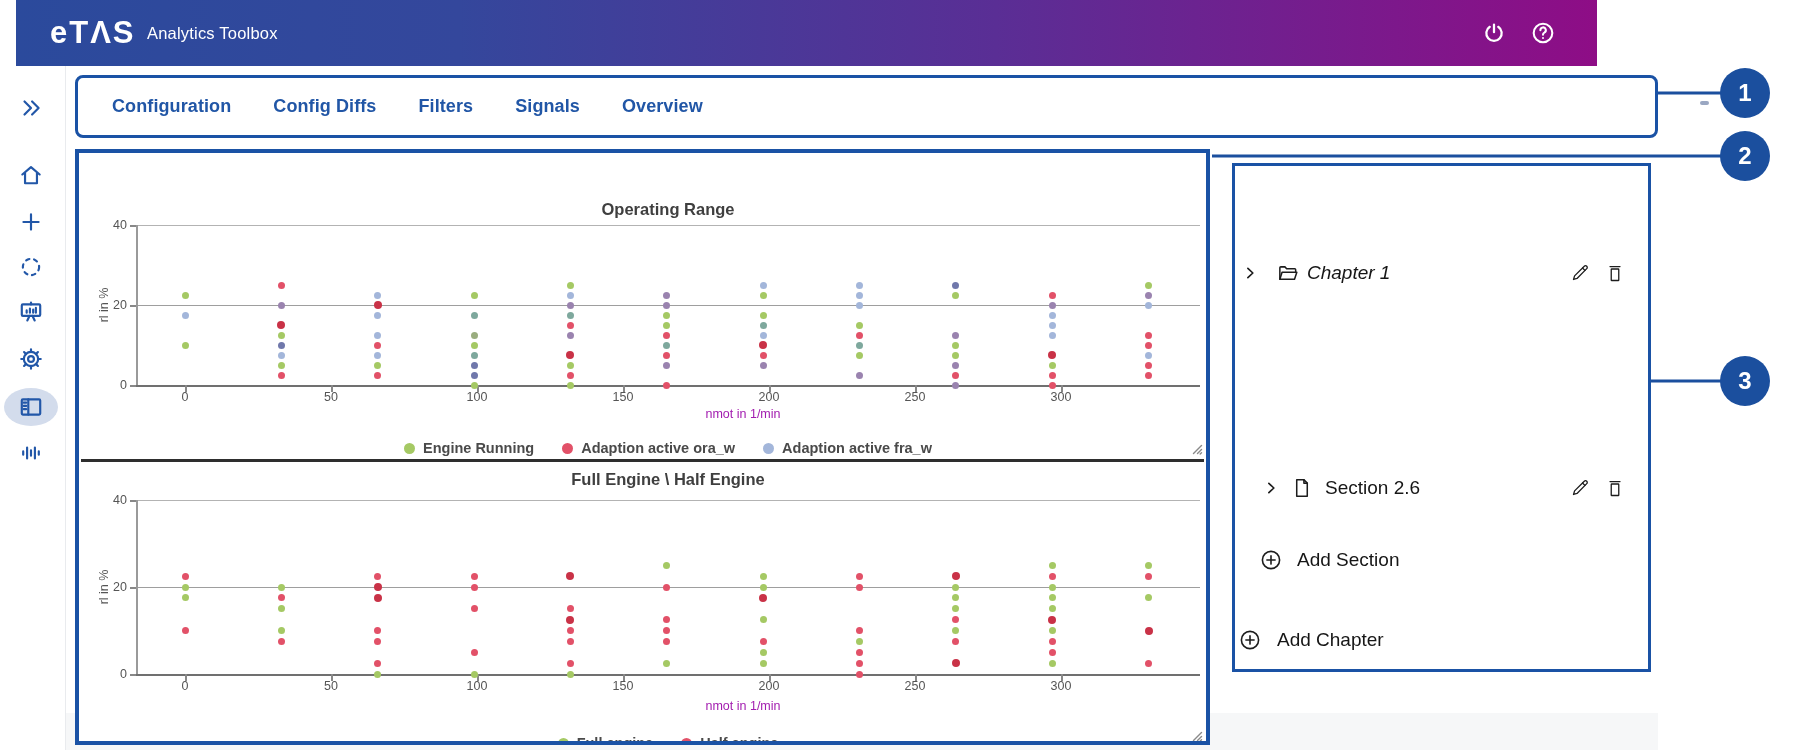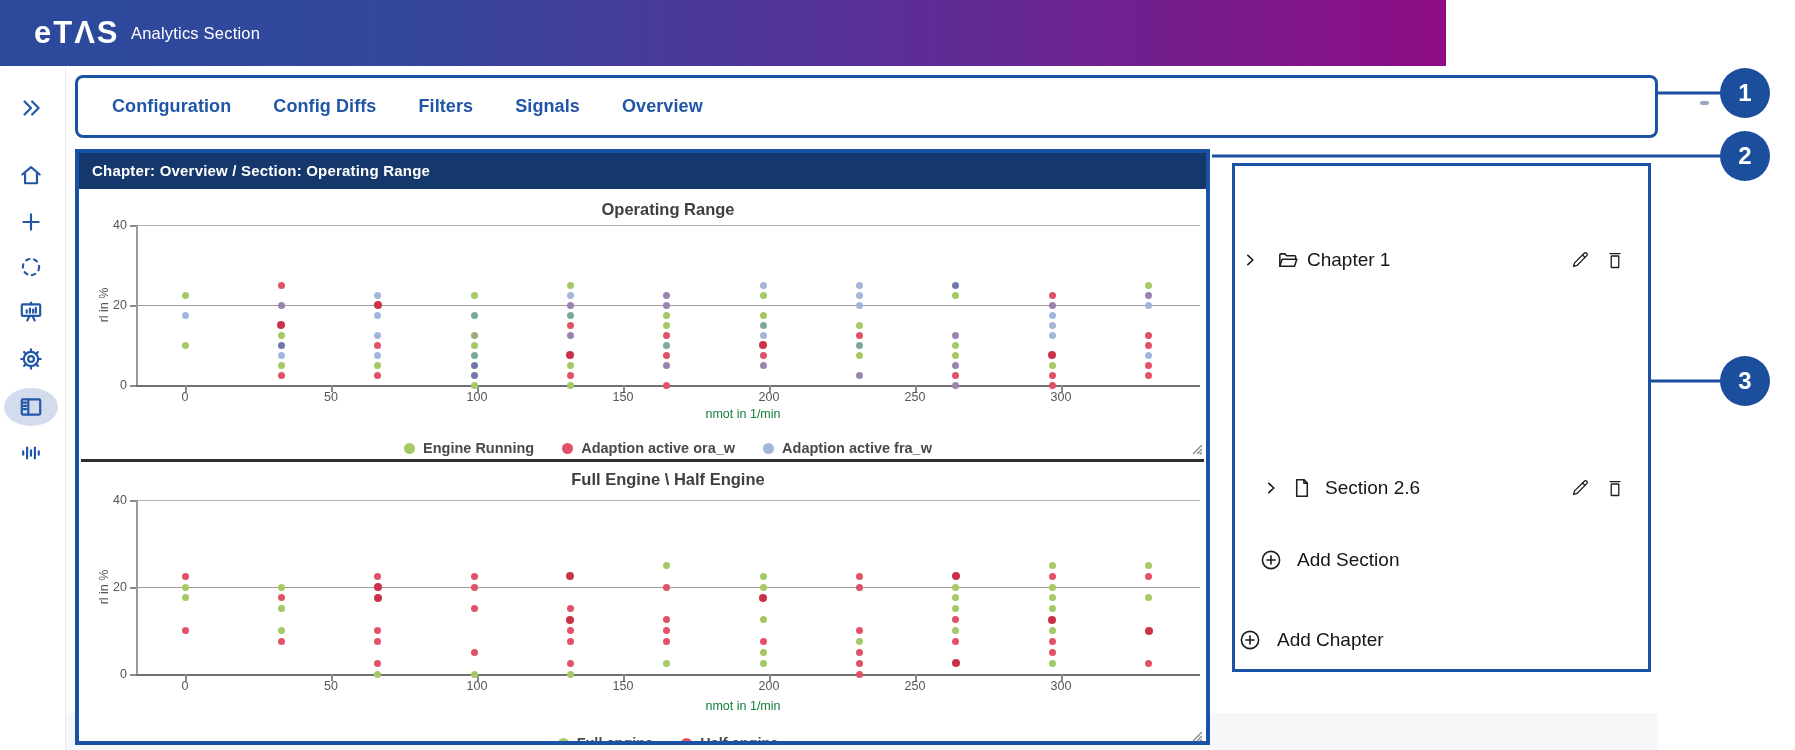--- a/index.html
+++ b/index.html
@@ -1,21 +1,21 @@
 <!DOCTYPE html>
 <html><head>
 <meta charset="utf-8">
 <style>
   * { margin:0; padding:0; box-sizing:border-box; }
   html,body { background:#fff; }
   body { font-family:"Liberation Sans", sans-serif; }
   .page { position:relative; width:1795px; height:750px; background:#fff; overflow:hidden; }
 
   
-  .topbar { position:absolute; left:0; top:0; width:1446px; height:66px; z-index:5;
+  .topbar { position:absolute; left:16px; top:0; width:1581px; height:66px; z-index:5;
     background:linear-gradient(90deg,#2b4a9c 0%,#34479c 28%,#5a2e95 62%,#8e0d86 100%);
     display:flex; align-items:center; }
   .logo { position:absolute; left:34px; top:50%; transform:translateY(-50%);
     color:#fff; font-size:31px; font-weight:700; letter-spacing:2px; }
   .app-title { position:absolute; left:131px; top:50%; transform:translateY(-50%);
     color:#fff; font-size:16.5px; font-weight:400; letter-spacing:.2px; }
   .topbar-icon { position:absolute; top:33px; transform:translate(-50%,-50%); color:#fff; cursor:pointer; }
   .avatar { position:absolute; left:1605px; top:32px; transform:translate(-50%,-50%);
     width:41px; height:41px; border:1.6px solid #fff; border-radius:50%;
     display:flex; align-items:center; justify-content:center; color:#fff;
@@ -39,21 +39,21 @@
     background:#fff; border:4px solid #1a52a5; overflow:hidden; }
   .panel-header { position:absolute; left:0; top:0; width:1127px; height:36px; background:#14386b;
     color:#fff; font-size:15px; font-weight:700; line-height:36px; padding-left:13px; letter-spacing:.2px; }
   .chart-title { position:absolute; transform:translate(-50%,-50%); font-size:16.5px; font-weight:700; color:#3f3f3f; white-space:nowrap; }
   .gridline { position:absolute; }
   .axis-vline { position:absolute; width:1.5px; background:#9a9a9a; }
   .ytick-label { position:absolute; transform:translate(-100%,-50%); font-size:12.5px; color:#555; }
   .ytick-mark { position:absolute; height:1.5px; width:6px; background:#888; }
   .xtick-mark { position:absolute; width:1.5px; height:7px; background:#888; }
   .xtick-label { position:absolute; transform:translate(-50%,-50%); font-size:12.5px; color:#555; }
-  .axis-title-x { position:absolute; transform:translate(-50%,-50%); font-size:12.5px; color:#15803d; }
+  .axis-title-x { position:absolute; transform:translate(-50%,-50%); font-size:12.5px; color:#a21caf; }
   .axis-title-y { position:absolute; transform:translate(-50%,-50%) rotate(-90deg); font-size:12.5px; color:#555; white-space:nowrap; }
   .dot { position:absolute; border-radius:50%; }
   .legend { position:absolute; display:flex; justify-content:center; align-items:center; gap:28px; }
   .legend-item { display:flex; align-items:center; gap:8px; }
   .legend-dot { width:11px; height:11px; border-radius:50%; }
   .legend-label { font-size:14.5px; font-weight:700; color:#4a4a4a; white-space:nowrap; }
   .chart-divider { position:absolute; left:2px; width:1123px; height:2.5px; background:#2e2e2e; }
   .resize-handle { position:absolute; color:#8a8a8a; cursor:nwse-resize; }
 
   
@@ -75,21 +75,21 @@
   .footer-strip { position:absolute; left:0; top:713px; width:1658px; height:37px; background:#f6f7f8; z-index:1; }
   svg.ic { display:block; }
 </style>
 </head>
 <body>
 
 <div class="page">
 
   <header class="topbar">
     <div class="logo">eTΛS</div>
-    <div class="app-title">Analytics Section</div>
+    <div class="app-title">Analytics Toolbox</div>
     <span class="topbar-icon" style="left:1478px" id="ic-power">
         <svg class="ic" width="26" height="26" viewBox="0 0 24 24" fill="none" stroke="currentColor" stroke-width="2.1" stroke-linecap="round" stroke-linejoin="round">
           <path d="M12 4.2v7M8.1 6.3a7.1 7.1 0 1 0 7.8 0"></path>
         </svg>
       </span>
     <span class="topbar-icon" style="left:1527px" id="ic-help">
         <svg class="ic" width="26" height="26" viewBox="0 0 24 24" fill="none" stroke="currentColor" stroke-width="1.9" stroke-linecap="round" stroke-linejoin="round">
           <circle cx="12" cy="12" r="8.6"></circle>
           <path d="M9.6 9.4a2.5 2.5 0 1 1 3.6 2.2c-.9.4-1.2 1-1.2 1.9"></path>
           <circle cx="12" cy="16.6" r=".9" fill="currentColor" stroke="none"></circle>
@@ -150,21 +150,20 @@
 
   <div class="tabsbar" id="tabsbar">
       <span class="tab">Configuration</span>
       <span class="tab">Config Diffs</span>
       <span class="tab">Filters</span>
       <span class="tab">Signals</span>
       <span class="tab">Overview</span>
     </div>
 
   <section class="chart-panel" id="chartPanel">
-    <div class="panel-header">Chapter: Overview / Section: Operating Range</div>
     <div class="chart-title" style="left:589px; top:56px">Operating Range</div>
     <div class="chart-title" style="left:589px; top:326px">Full Engine \ Half Engine</div>
     <div class="chart-divider" style="top:306px"></div>
   <div class="gridline" style="left: 57px; top: 72px; width: 1064px; height: 1px; background: rgb(179, 179, 179);"></div>
       <div class="ytick-mark" style="left: 51px; top: 72px;"></div>
       <div class="ytick-label" style="left: 48px; top: 72px;">40</div>
       <div class="gridline" style="left: 57px; top: 152px; width: 1064px; height: 1px; background: rgb(158, 158, 158);"></div>
       <div class="ytick-mark" style="left: 51px; top: 152px;"></div>
       <div class="ytick-label" style="left: 48px; top: 152px;">20</div>
       <div class="gridline" style="left: 57px; top: 232px; width: 1064px; height: 2px; background: rgb(112, 112, 112);"></div>
@@ -401,21 +400,21 @@
         </div>
       </div>
       <div class="resize-handle" style="left: 1112px; top: 577px;">
         <svg class="ic" width="12" height="12" viewBox="0 0 12 12" fill="none" stroke="currentColor" stroke-width="1.4" stroke-linecap="round" stroke-linejoin="round">
           <path d="M10.5 2.5l-8 8M10.5 6.5l-4 4M10.5 9.8l-1.3 1.3"></path>
         </svg>
       </div>
     </section>
 
   <aside class="tree-panel" id="treePanel">
-      <div class="tree-row" style="top: 61px;">
+      <div class="tree-row" style="top: 74px; font-style: italic;">
         <div class="tree-el" style="left: 15px;">
           <svg class="ic" width="17" height="17" viewBox="0 0 24 24" fill="none" stroke="currentColor" stroke-width="2.4" stroke-linecap="round" stroke-linejoin="round">
             <path d="M9 5.5l7 6.5-7 6.5"></path>
           </svg>
         </div>
         <div class="tree-el" style="left: 53px;">
           <svg class="ic" width="23" height="23" viewBox="0 0 24 24" fill="none" stroke="currentColor" stroke-width="1.6" stroke-linecap="round" stroke-linejoin="round">
             <path d="M3.5 18.5V6.6a1 1 0 0 1 1-1h4.3l1.8 1.9h8.4a1 1 0 0 1 1 1v2"></path>
             <path d="M3.5 18.5l2.3-7.2h15.4l-2.4 7.2z"></path>
           </svg>

